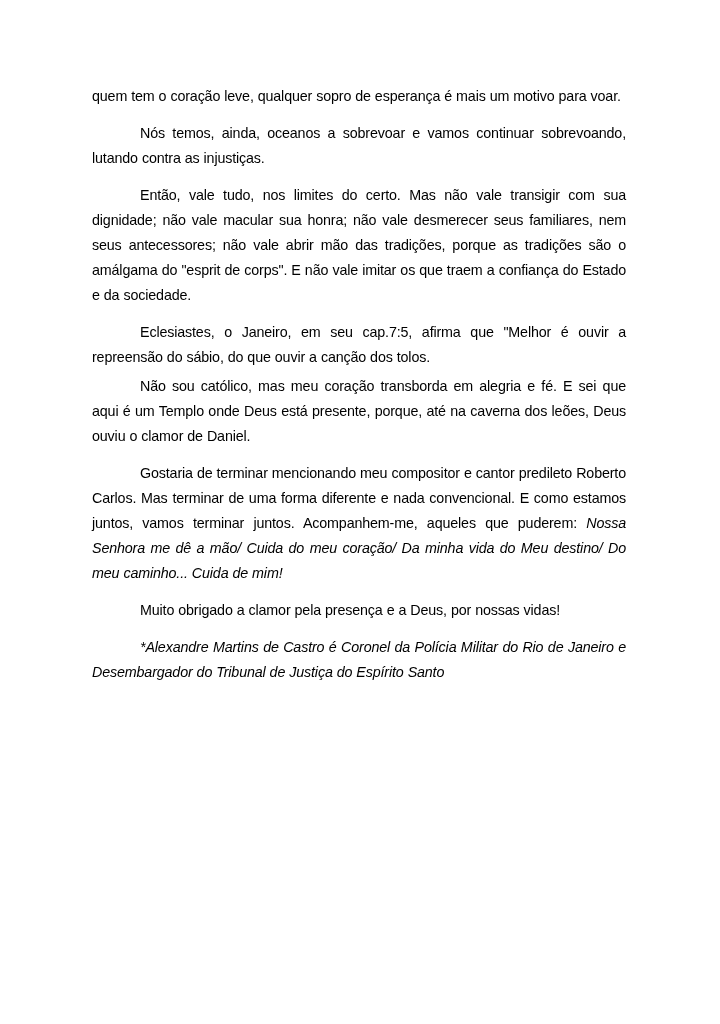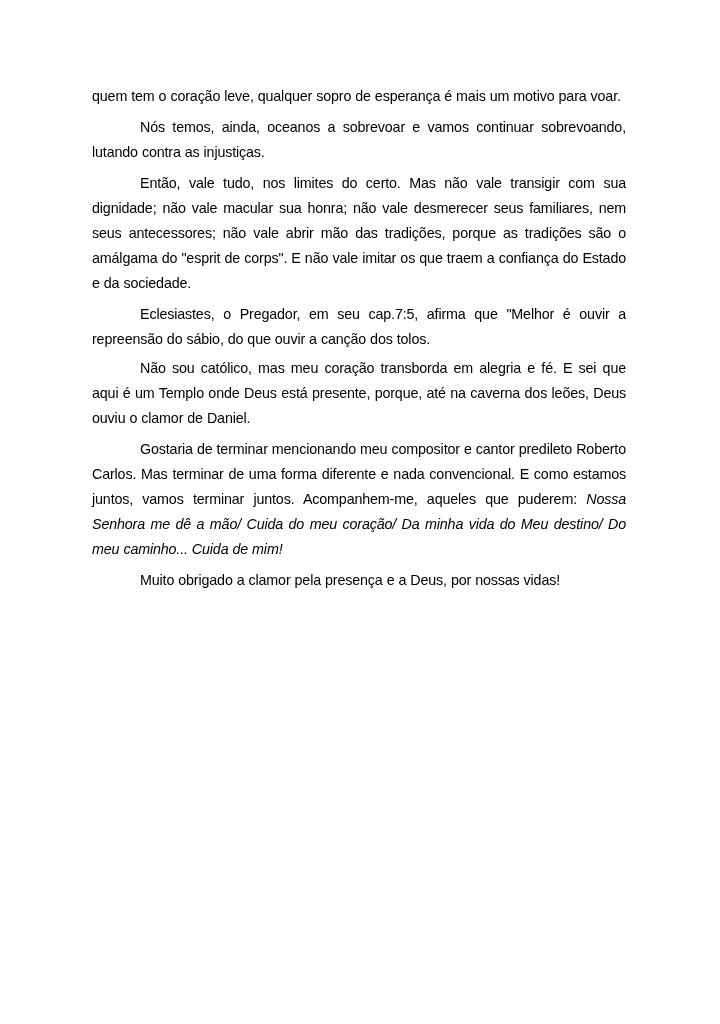--- a/index.html
+++ b/index.html
@@ -33,21 +33,21 @@
     line-height: 25px;
     text-align: justify;
     text-justify: inter-word;
     letter-spacing: -0.15px;
     word-spacing: 0.2px;
   }
   p.indent {
     text-indent: 48px;
   }
   p.gap-lg {
-    margin-top: 6px;
+    margin-top: 12px;
   }
   p.gap-sm {
     margin-top: 4px;
   }
   .italic {
     font-style: italic;
   }
   .footnote {
     font-style: italic;
   }
@@ -57,24 +57,25 @@
 
 <div class="page">
   <div class="content">
 
     <p class="para">quem tem o coração leve, qualquer sopro de esperança é mais um motivo para voar.</p>
 
     <p class="para indent gap-lg">Nós temos, ainda, oceanos a sobrevoar e vamos continuar sobrevoando, lutando contra as injustiças.</p>
 
     <p class="para indent gap-lg">Então, vale tudo, nos limites do certo. Mas não vale transigir com sua dignidade; não vale macular sua honra; não vale desmerecer seus familiares, nem seus antecessores; não vale abrir mão das tradições, porque as tradições são o amálgama do "esprit de corps". E não vale imitar os que traem a confiança do Estado e da sociedade.</p>
 
-    <p class="para indent gap-lg">Eclesiastes, o Pregador, em seu cap.7:5, afirma que "Melhor é ouvir a repreensão do sábio, do que ouvir a canção dos tolos.</p>
+    <p class="para indent gap-lg">Eclesiastes, o Janeiro, em seu cap.7:5, afirma que "Melhor é ouvir a repreensão do sábio, do que ouvir a canção dos tolos.</p>
 
 
     <p class="para indent gap-sm">Não sou católico, mas meu coração transborda em alegria e fé. E sei que aqui é um Templo onde Deus está presente, porque, até na caverna dos leões, Deus ouviu o clamor de Daniel.</p>
 
     <p class="para indent gap-lg"><span>Gostaria de terminar mencionando meu compositor e cantor predileto Roberto Carlos. Mas terminar de uma forma diferente e nada convencional. E como estamos juntos, vamos terminar juntos. Acompanhem-me, aqueles que puderem: </span><span class="italic">Nossa Senhora me dê a mão/ Cuida do meu coração/ Da minha vida do Meu destino/ Do meu caminho... Cuida de mim!</span></p>
 
     <p class="para indent gap-lg">Muito obrigado a clamor pela presença e a Deus, por nossas vidas!</p>
 
+    <p class="para indent gap-lg footnote">*Alexandre Martins de Castro é Coronel da Polícia Militar do Rio de Janeiro e Desembargador do Tribunal de Justiça do Espírito Santo</p>
 
   </div>
 </div>
 
 </body></html>

